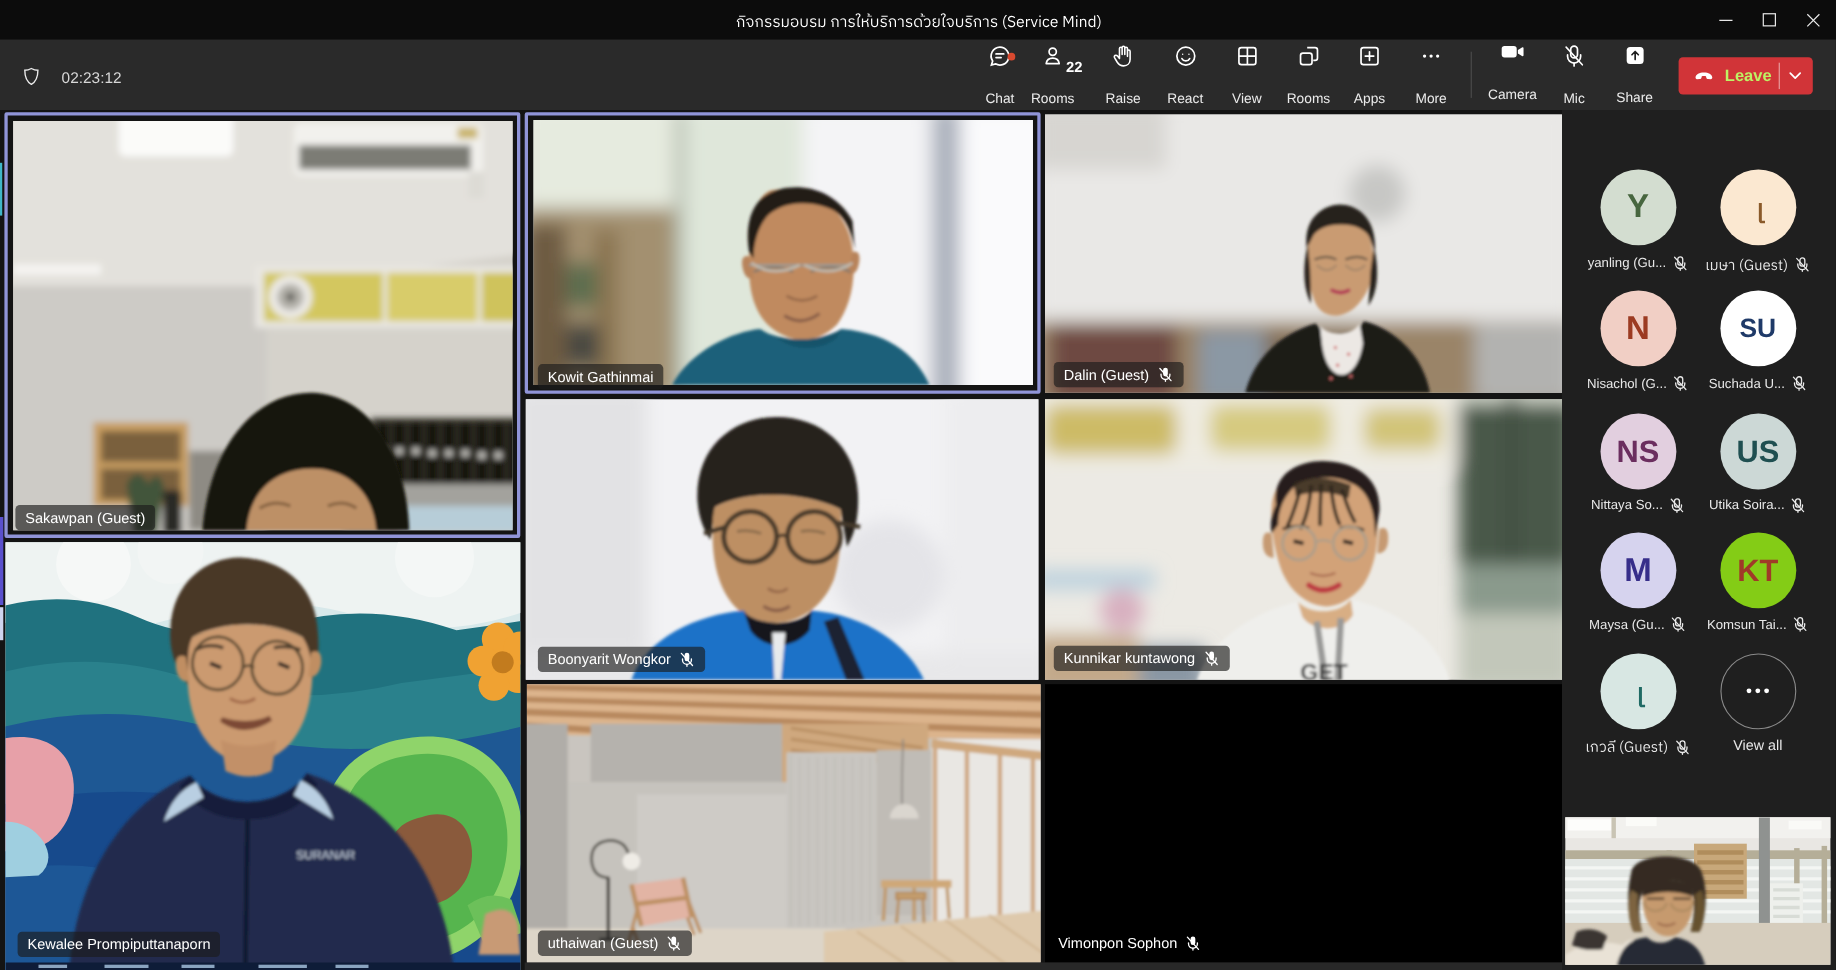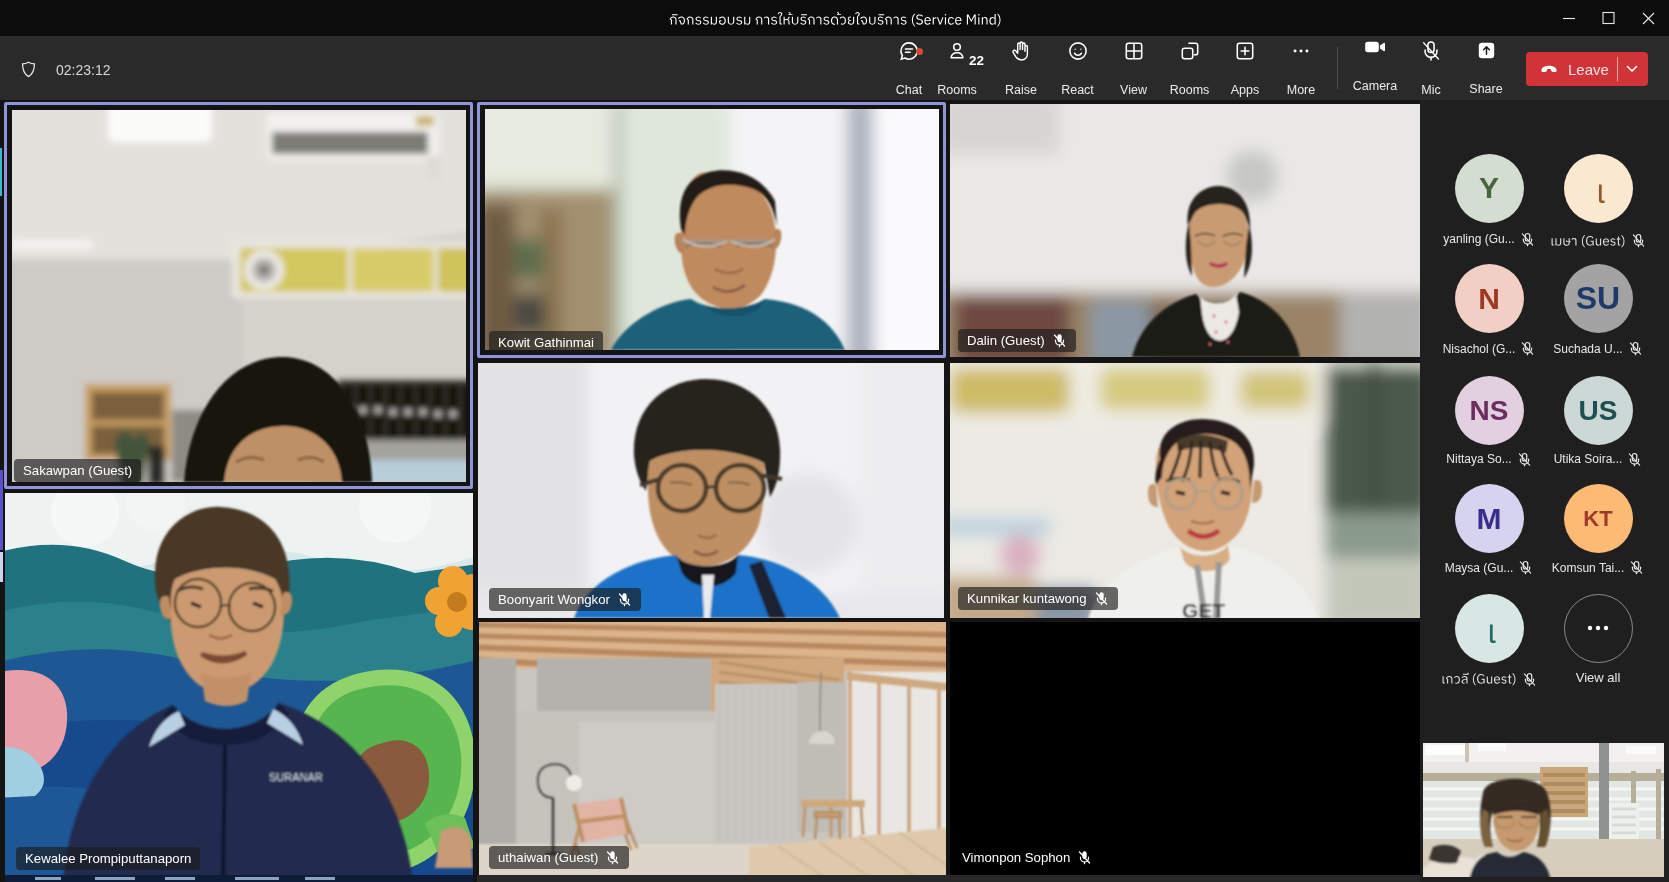--- a/index.html
+++ b/index.html
@@ -132,21 +132,21 @@
         <g stroke="#1f1f1f" stroke-width="1.5" fill="none" stroke-linecap="round" stroke-linejoin="round">
           <path d="M10.5 14.2V7M7.6 9.8l2.9-3l2.9 3"></path>
         </g>
       </svg>
       <div class="cap">Share</div>
     </div>
 <div class="abs" style="left:1526px;top:52px;width:122px;height:34px;background:#d13438;border-radius:4px;display:flex;align-items:center">
 <svg width="20" height="20" viewBox="0 0 20 20" style="margin-left:13px">
         <path d="M2.4 11.2c.3-2.8 3.5-4.4 7.6-4.4s7.3 1.6 7.6 4.4c.1.9-.4 1.8-1.3 1.8l-2.6-.1c-.8 0-1.3-.5-1.5-1.3l-.3-1.2c-.6-.2-1.2-.3-1.9-.3s-1.3.1-1.9.3l-.3 1.2c-.2.8-.7 1.3-1.5 1.3l-2.6.1c-.9 0-1.4-.9-1.3-1.8z" fill="#fff"></path>
       </svg>
-<div style="color:#e5e5e5;font-size:15px;font-weight:400;margin-left:9px">Leave</div>
+<div style="color:#bef264;font-size:15px;font-weight:700;margin-left:9px">Leave</div>
 <div style="position:absolute;left:91px;top:5px;width:1px;height:24px;background:rgba(255,255,255,.55)"></div>
 <svg width="12" height="12" viewBox="0 0 12 12" style="position:absolute;left:100px;top:11px">
         <path d="M1.5 3.5L6 8l4.5-4.5" fill="none" stroke="#fff" stroke-width="1.6" stroke-linecap="round" stroke-linejoin="round"></path>
       </svg>
 </div>
 <div class="abs" style="left:0;top:100px;width:1420px;height:782px;background:#141414"></div>
 <div class="abs" style="left:0;top:148px;width:2px;height:48px;background:#3fb7c9"></div>
 <div class="abs" style="left:0;top:470px;width:3px;height:80px;background:#5a50cc"></div>
 <div class="abs" style="left:0;top:552px;width:3px;height:30px;background:#cfd4ee"></div>
 <div class="abs" style="left:4px;top:102px;width:469px;height:387px;border:3px solid #9094d8;border-radius:2px"></div>
@@ -606,21 +606,21 @@
     </div>
 <div class="av" style="left:1454.5px;top:264.0px;width:69px;height:69px;background:#f1cfc5;color:#9c3b22;font-size:30px">N</div>
 <div class="avn" style="left:1409px;top:341px;width:160px">Nisachol (G... <svg width="15" height="15" viewBox="0 0 16 16" style="flex:none">
         <g fill="none" stroke="#e8e8e8" stroke-width="1.3" stroke-linecap="round">
           <rect x="5.6" y="1.6" width="4.8" height="8" rx="2.4"></rect>
           <path d="M3.6 7.5v1a4.4 4.4 0 0 0 8.8 0v-1"></path>
           <path d="M8 13v1.6"></path>
           <path d="M2.5 2l11 12" stroke-width="1.2"></path>
         </g>
       </svg></div>
-<div class="av" style="left:1563.5px;top:264.0px;width:69px;height:69px;background:#a3a3a3;color:#1f3a68;font-size:32px">SU</div>
+<div class="av" style="left:1563.5px;top:264.0px;width:69px;height:69px;background:#ffffff;color:#1f3a68;font-size:24px">SU</div>
 <div class="avn" style="left:1518px;top:341px;width:160px">Suchada U... <svg width="15" height="15" viewBox="0 0 16 16" style="flex:none">
         <g fill="none" stroke="#e8e8e8" stroke-width="1.3" stroke-linecap="round">
           <rect x="5.6" y="1.6" width="4.8" height="8" rx="2.4"></rect>
           <path d="M3.6 7.5v1a4.4 4.4 0 0 0 8.8 0v-1"></path>
           <path d="M8 13v1.6"></path>
           <path d="M2.5 2l11 12" stroke-width="1.2"></path>
         </g>
       </svg></div>
 <div class="av" style="left:1454.5px;top:376.0px;width:69px;height:69px;background:#e2cfdf;color:#6b2e5f;font-size:28px">NS</div>
 <div class="avn" style="left:1409px;top:451.5px;width:160px">Nittaya So... <svg width="15" height="15" viewBox="0 0 16 16" style="flex:none">
@@ -642,21 +642,21 @@
       </svg></div>
 <div class="av" style="left:1454.5px;top:484.0px;width:69px;height:69px;background:#d6d3ee;color:#372e8a;font-size:30px">M</div>
 <div class="avn" style="left:1409px;top:560px;width:160px">Maysa (Gu... <svg width="15" height="15" viewBox="0 0 16 16" style="flex:none">
         <g fill="none" stroke="#e8e8e8" stroke-width="1.3" stroke-linecap="round">
           <rect x="5.6" y="1.6" width="4.8" height="8" rx="2.4"></rect>
           <path d="M3.6 7.5v1a4.4 4.4 0 0 0 8.8 0v-1"></path>
           <path d="M8 13v1.6"></path>
           <path d="M2.5 2l11 12" stroke-width="1.2"></path>
         </g>
       </svg></div>
-<div class="av" style="left:1563.5px;top:484.0px;width:69px;height:69px;background:#fdba74;color:#a03a28;font-size:22px">KT</div>
+<div class="av" style="left:1563.5px;top:484.0px;width:69px;height:69px;background:#84cc16;color:#a03a28;font-size:28px">KT</div>
 <div class="avn" style="left:1518px;top:560px;width:160px">Komsun Tai... <svg width="15" height="15" viewBox="0 0 16 16" style="flex:none">
         <g fill="none" stroke="#e8e8e8" stroke-width="1.3" stroke-linecap="round">
           <rect x="5.6" y="1.6" width="4.8" height="8" rx="2.4"></rect>
           <path d="M3.6 7.5v1a4.4 4.4 0 0 0 8.8 0v-1"></path>
           <path d="M8 13v1.6"></path>
           <path d="M2.5 2l11 12" stroke-width="1.2"></path>
         </g>
       </svg></div>
 <div class="av" style="left:1454.5px;top:593.5px;width:69px;height:69px;background:#d8e7e3"></div>
 <svg class="abs" style="left:1482px;top:607px" width="20" height="44" viewBox="0 0 20 44">

